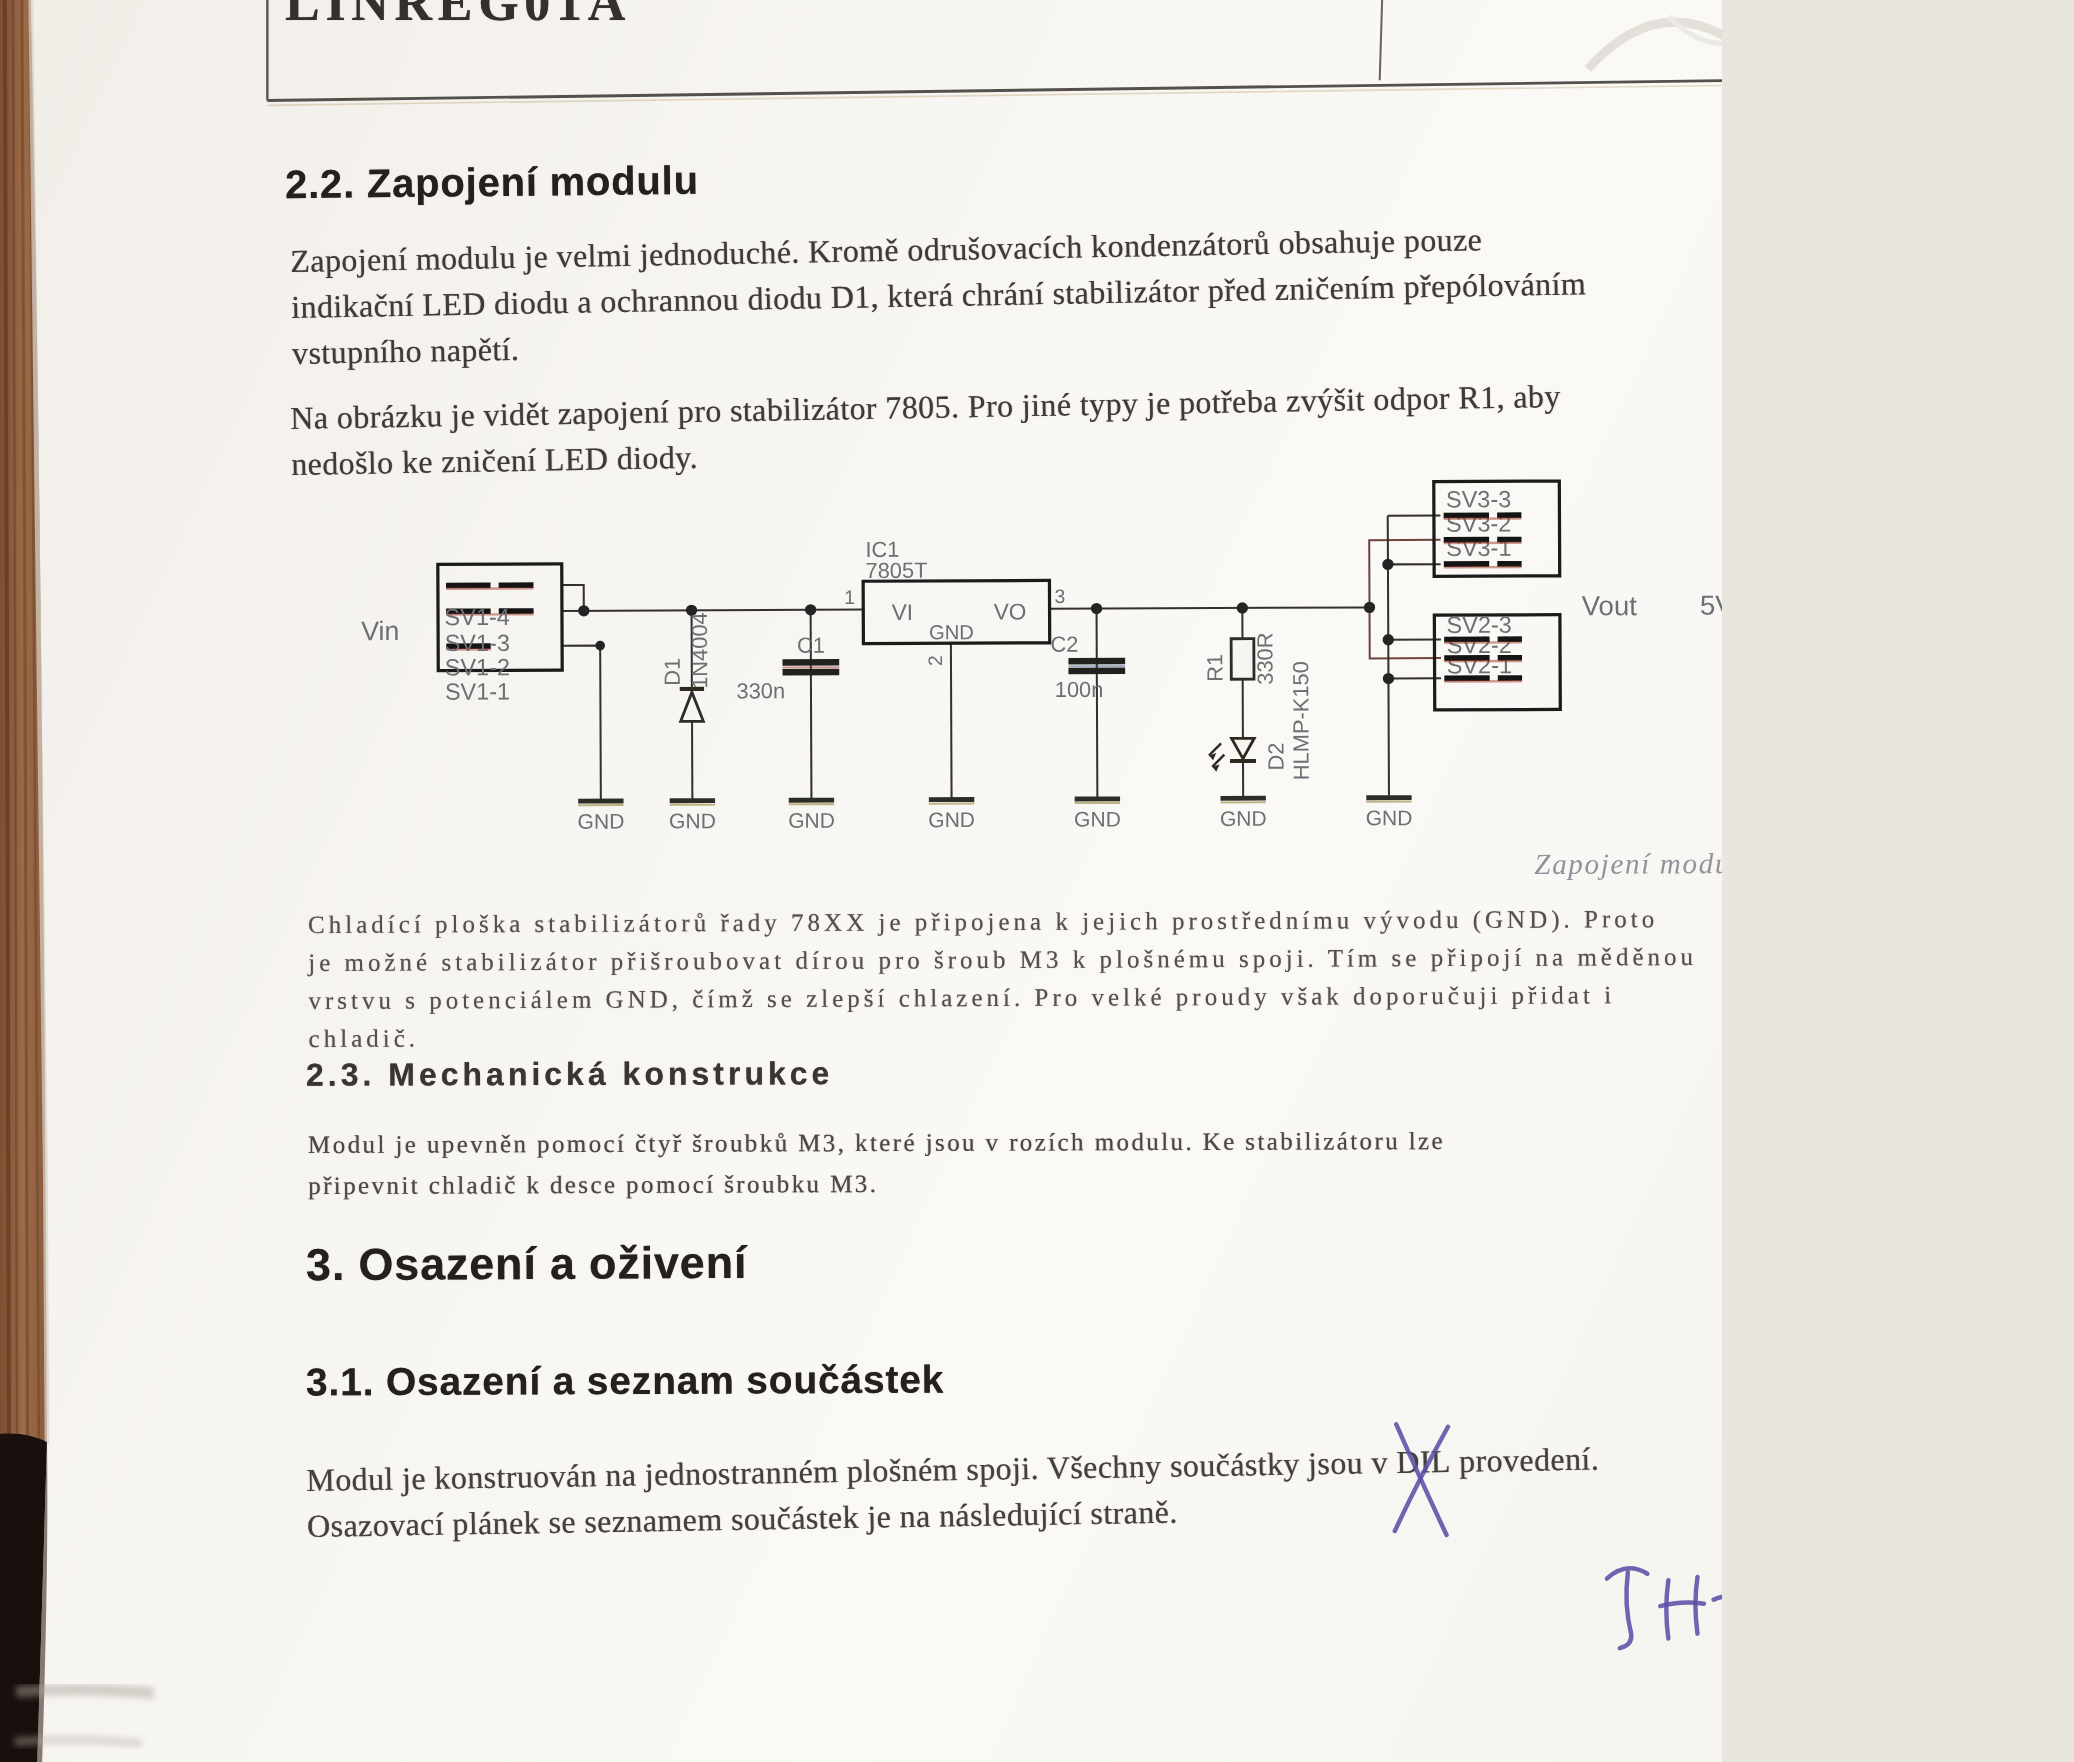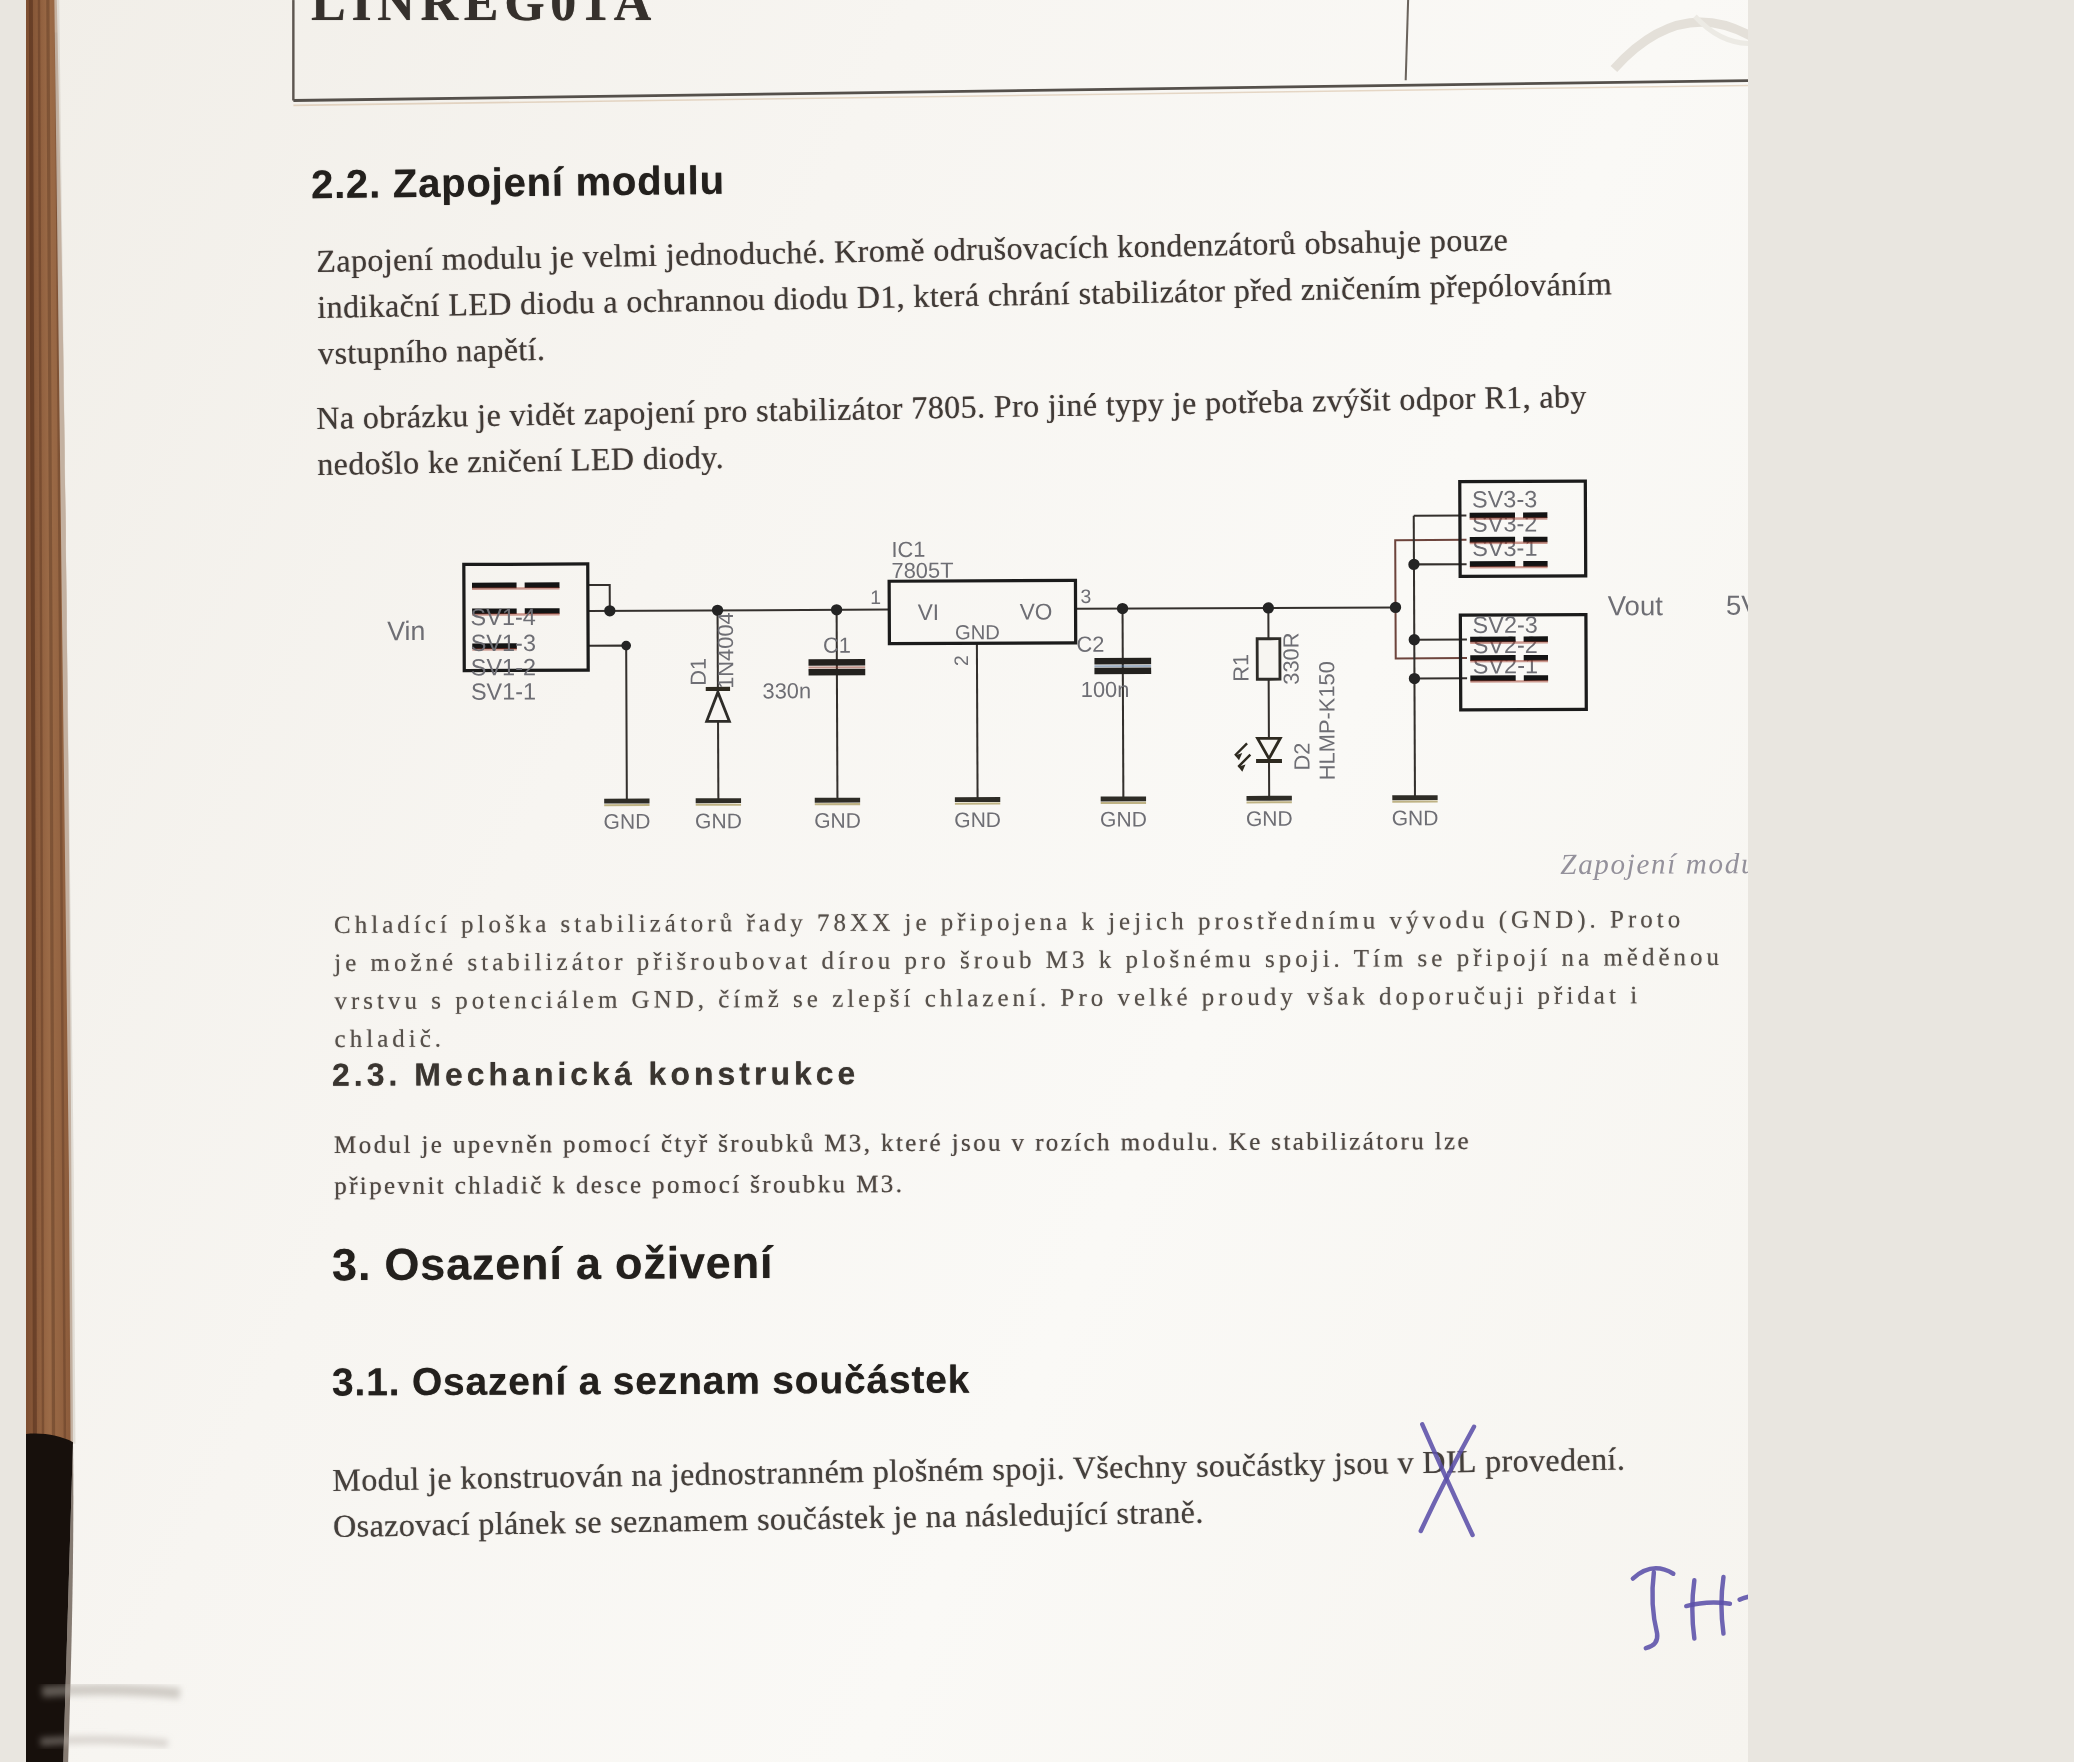--- a/index.html
+++ b/index.html
@@ -1,18 +1,18 @@
 <!DOCTYPE html>
 <html style="font-size:13px"><head>
 <meta charset="utf-8">
 <style>
   html,body{margin:0;padding:0;background:#e9e6e0;}
   #stage{position:relative;width:1722px;height:1763px;overflow:hidden;
          background:linear-gradient(115deg,#f1eee8 0%,#f7f5f1 35%,#faf9f6 65%,#f6f4ef 100%);
-         font-family:"Liberation Serif","DejaVu Serif",serif;margin-left:26px;}
+         font-family:"Liberation Serif","DejaVu Serif",serif;}
   .abs{position:absolute;}
   
   .hdr-title{left:285px;top:-27.5px;font-family:"Liberation Serif",serif;font-weight:bold;
              font-size:52px;letter-spacing:5.7px;color:#35302c;
              text-shadow:0 0 0.8px rgba(50,40,30,.7);}
   
   .h-sans{font-family:"Liberation Sans","DejaVu Sans",sans-serif;font-weight:bold;color:#23201d;
           text-shadow:0 0 0.8px rgba(40,35,30,.65);}
   .h22{left:285px;top:160px;font-size:40px;letter-spacing:0.8px;transform:rotate(-0.6deg);}
   .h23{left:306px;top:1056px;font-size:32px;letter-spacing:4px;color:#3a3530;transform:rotate(-0.15deg);}

